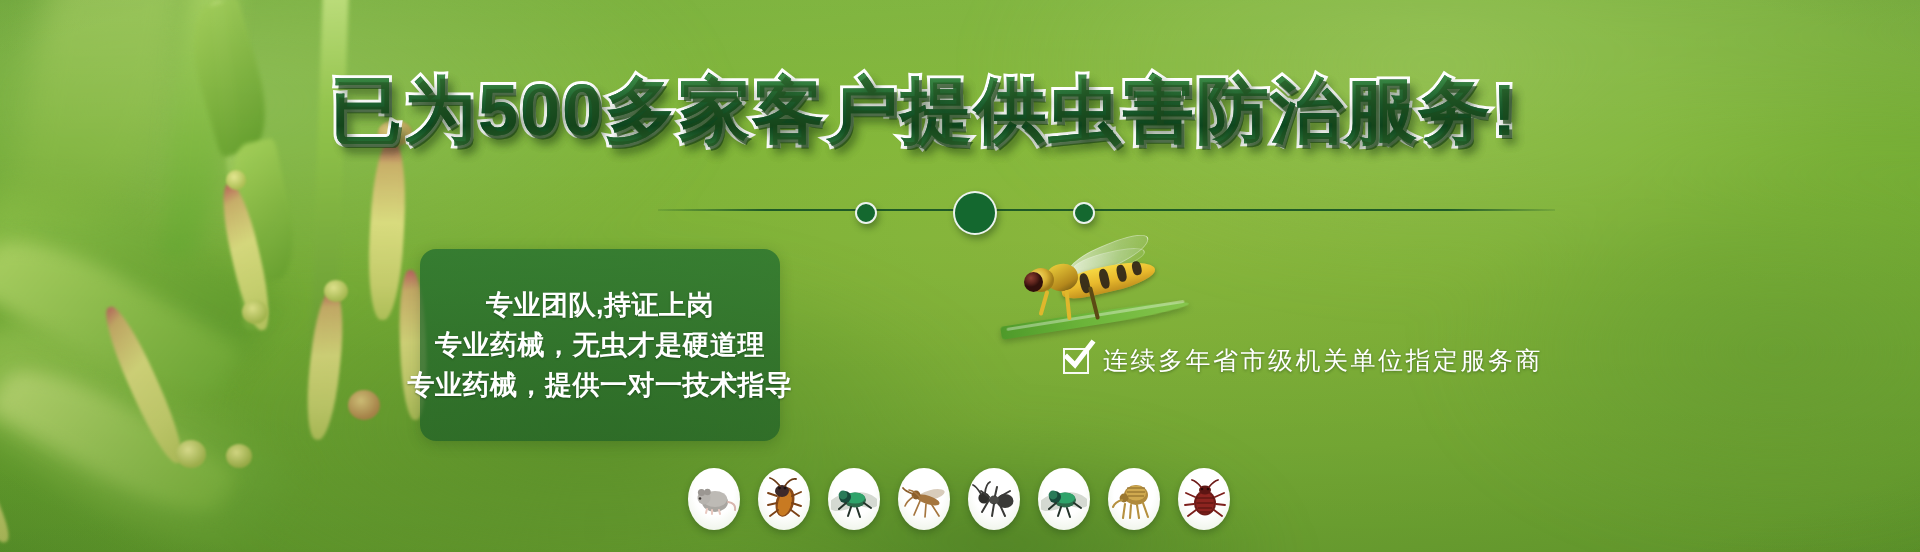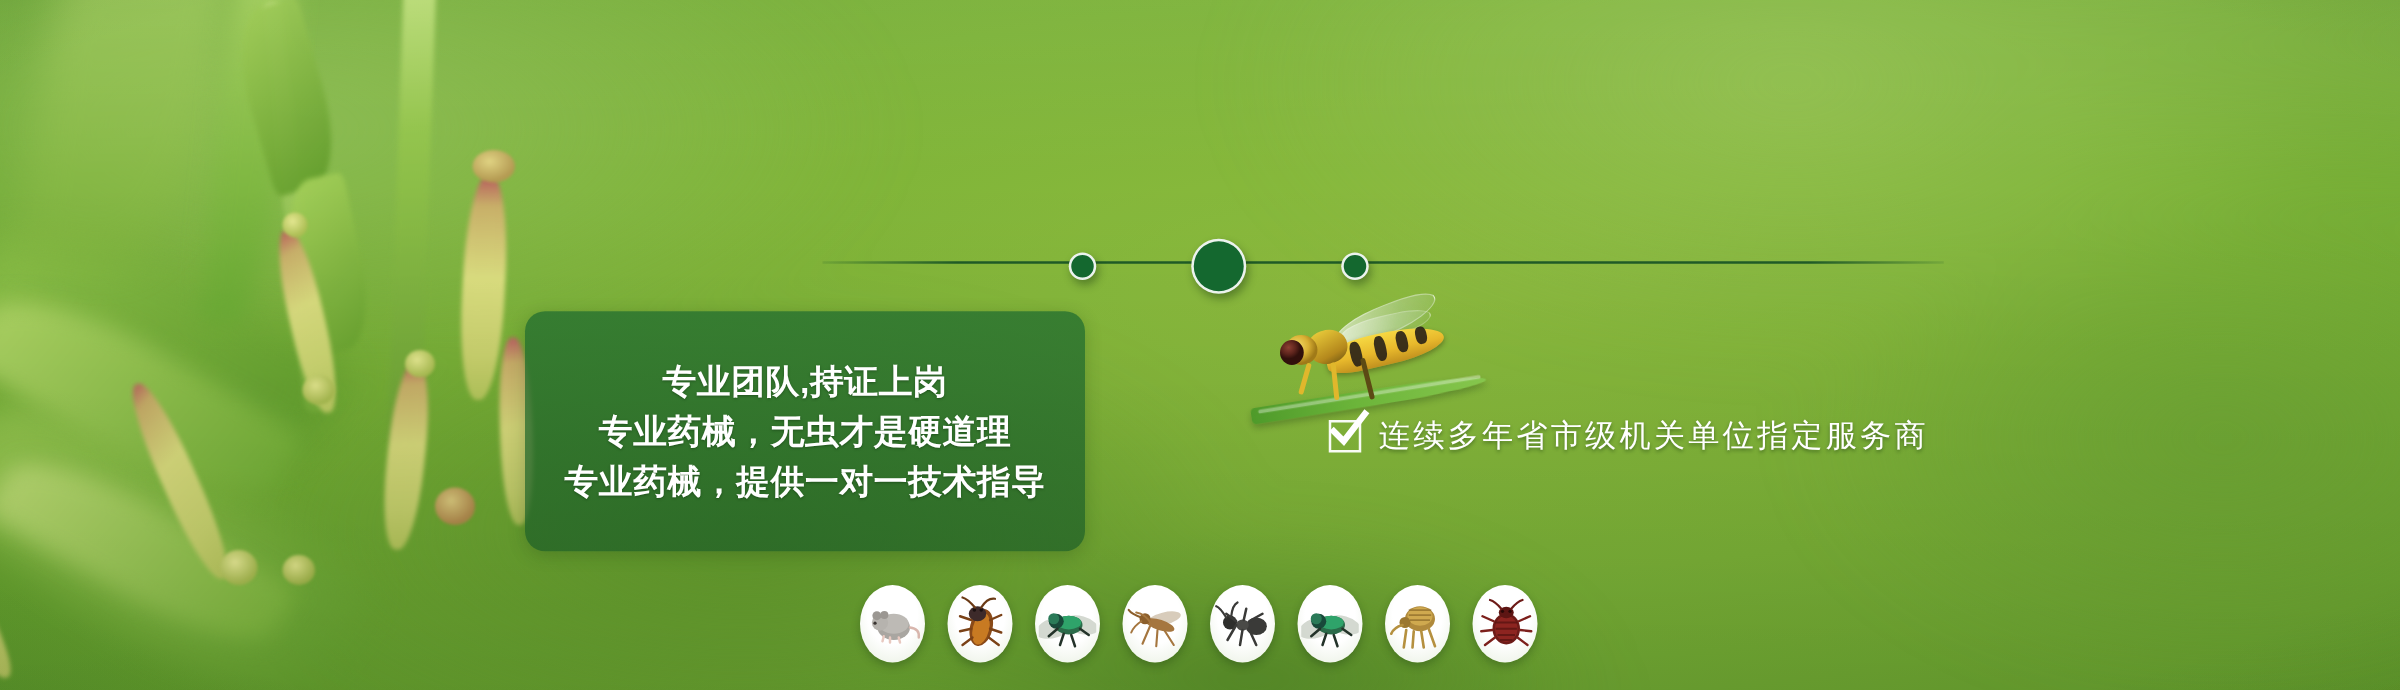--- a/index.html
+++ b/index.html
@@ -122,21 +122,21 @@
     box-shadow:2px 4px 7px rgba(20,50,15,.4);
     flex:0 0 auto;
   }
   .dot.sm{width:22px;height:22px;}
   .dot.lg{width:44px;height:44px;}
 
   
   .panel{
     position:absolute;
     left:420px;top:249px;
-    width:448px;height:192px;
+    width:360px;height:192px;
     background:linear-gradient(180deg, rgba(37,112,47,.80) 0%, rgba(30,100,42,.74) 55%, rgba(26,92,38,.70) 100%);
     border-radius:16px;
     box-shadow:0 3px 14px rgba(20,50,15,.22);
     display:flex;flex-direction:column;
     align-items:center;justify-content:center;
     gap:4px;
     padding:6px 10px;
   }
   .panel-line{
     color:#ffffff;
@@ -211,21 +211,21 @@
   .fly-wing.w2{left:72px;top:14px;width:74px;height:19px;transform:rotate(-12deg);opacity:.7;}
   .fly-leg{
     position:absolute;
     background:#e0b72c;
     border-radius:2px;
   }
 
   
   .bullets{
     position:absolute;
-    left:1063px;top:332px;
+    left:1063px;top:344px;
     display:flex;flex-direction:row;
     gap:37px;
   }
   .bullet{
     display:flex;align-items:center;gap:14px;
   }
   .check-box{
     position:relative;
     width:26px;height:26px;
     border:2px solid rgba(255,255,255,.95);
@@ -300,20 +300,24 @@
     <div class="bud" style="left:262px;top:330px;width:26px;height:24px;background:radial-gradient(60% 60% at 40% 35%,#e3e68d,#a8bb50);"></div>
     <div class="bud" style="left:196px;top:470px;width:30px;height:28px;background:radial-gradient(60% 60% at 40% 35%,#e7ea95,#a9bc51);"></div>
     <div class="bud" style="left:246px;top:474px;width:26px;height:24px;background:radial-gradient(60% 60% at 40% 35%,#e2e68c,#a4b84d);"></div>
     <div class="bud" style="left:344px;top:310px;width:24px;height:22px;background:radial-gradient(60% 60% at 40% 35%,#e6e991,#acbf54);"></div>
     <div class="bud" style="left:368px;top:420px;width:32px;height:30px;background:radial-gradient(60% 60% at 40% 35%,#d9c87c,#b08a4c);"></div>
     <div class="bud" style="left:398px;top:150px;width:34px;height:26px;background:radial-gradient(60% 60% at 40% 35%,#e0d382,#b49a52);"></div>
   </div>
 
   <div class="bg-vignette"></div>
 
+  <div class="headline">
+    <span>已为500多家客户提供虫害防治服务!</span>
+    <span class="inner">已为500多家客户提供虫害防治服务!</span>
+  </div>
 
   <div class="rule"></div>
 
   <div class="dots">
     <span class="dot sm"></span>
     <span class="dot lg"></span>
     <span class="dot sm"></span>
   </div>
 
   <div class="panel">

